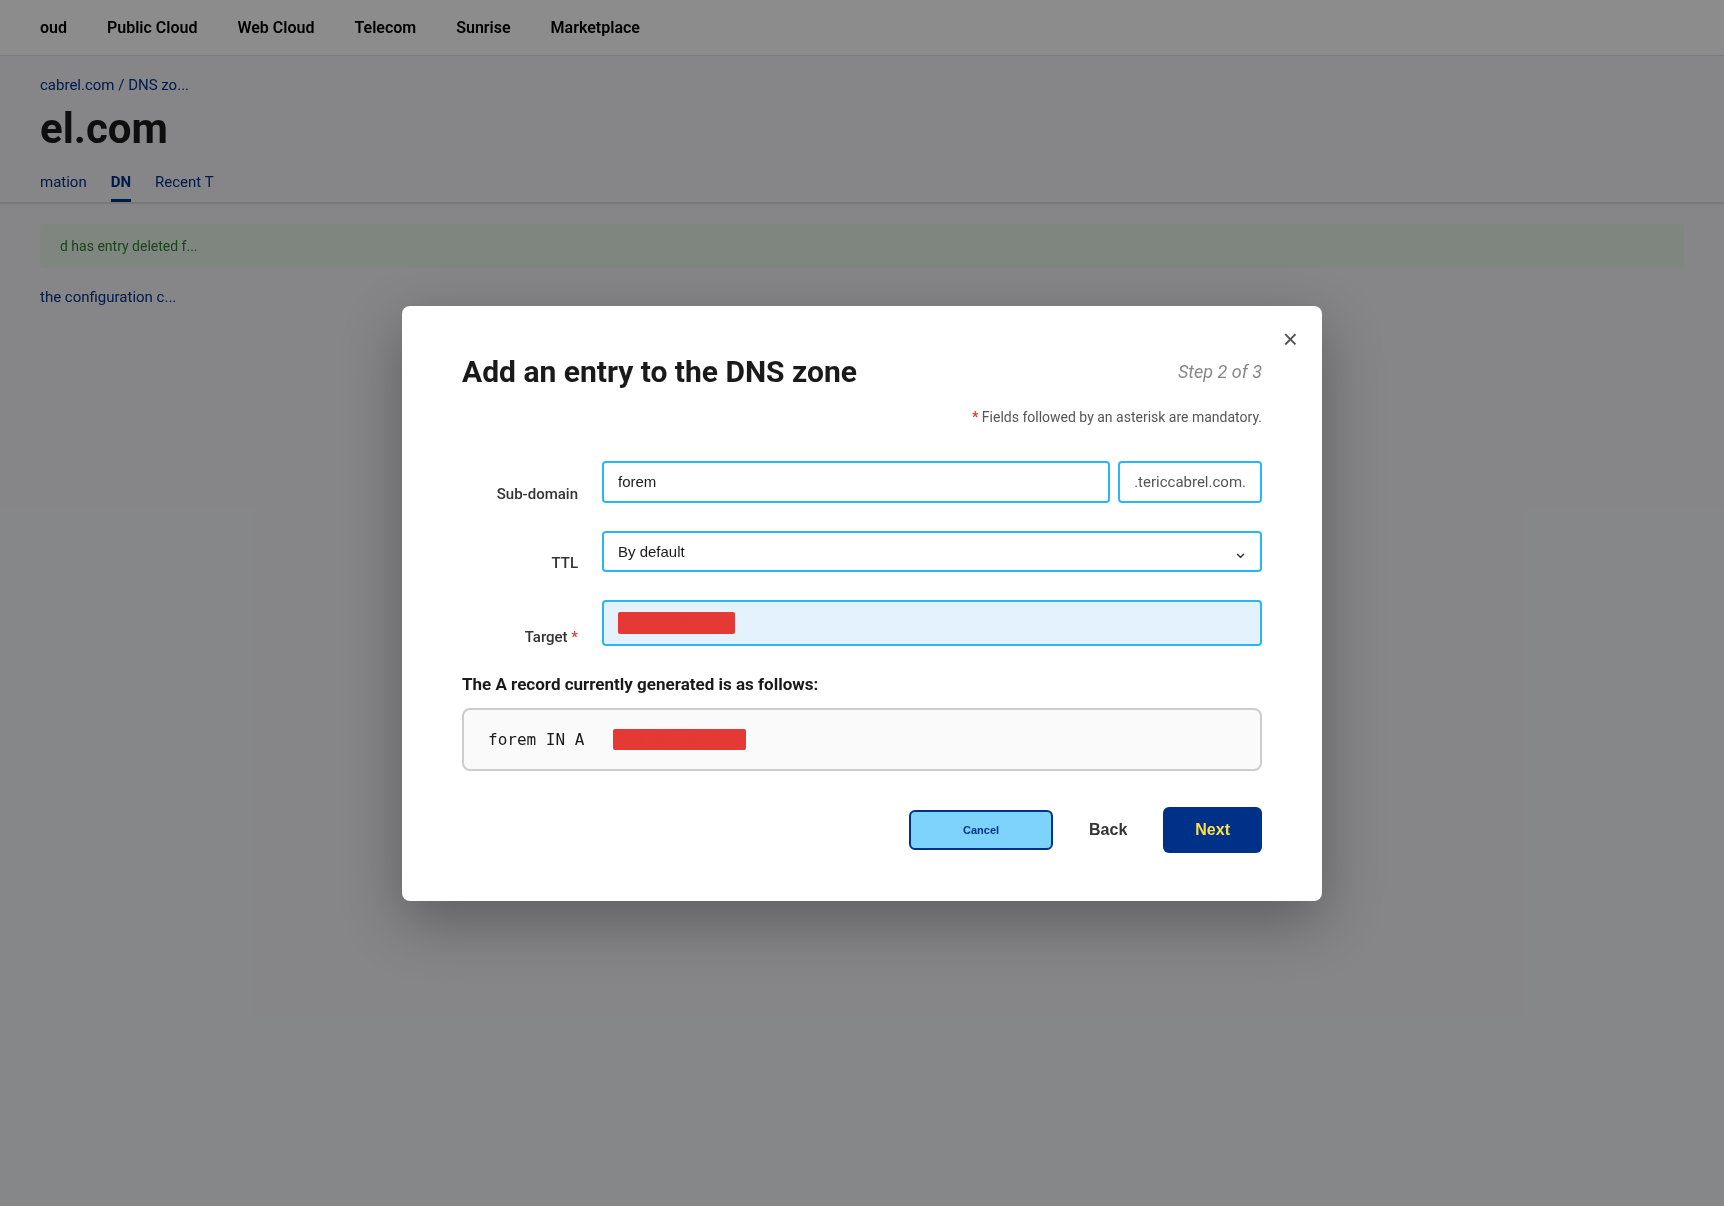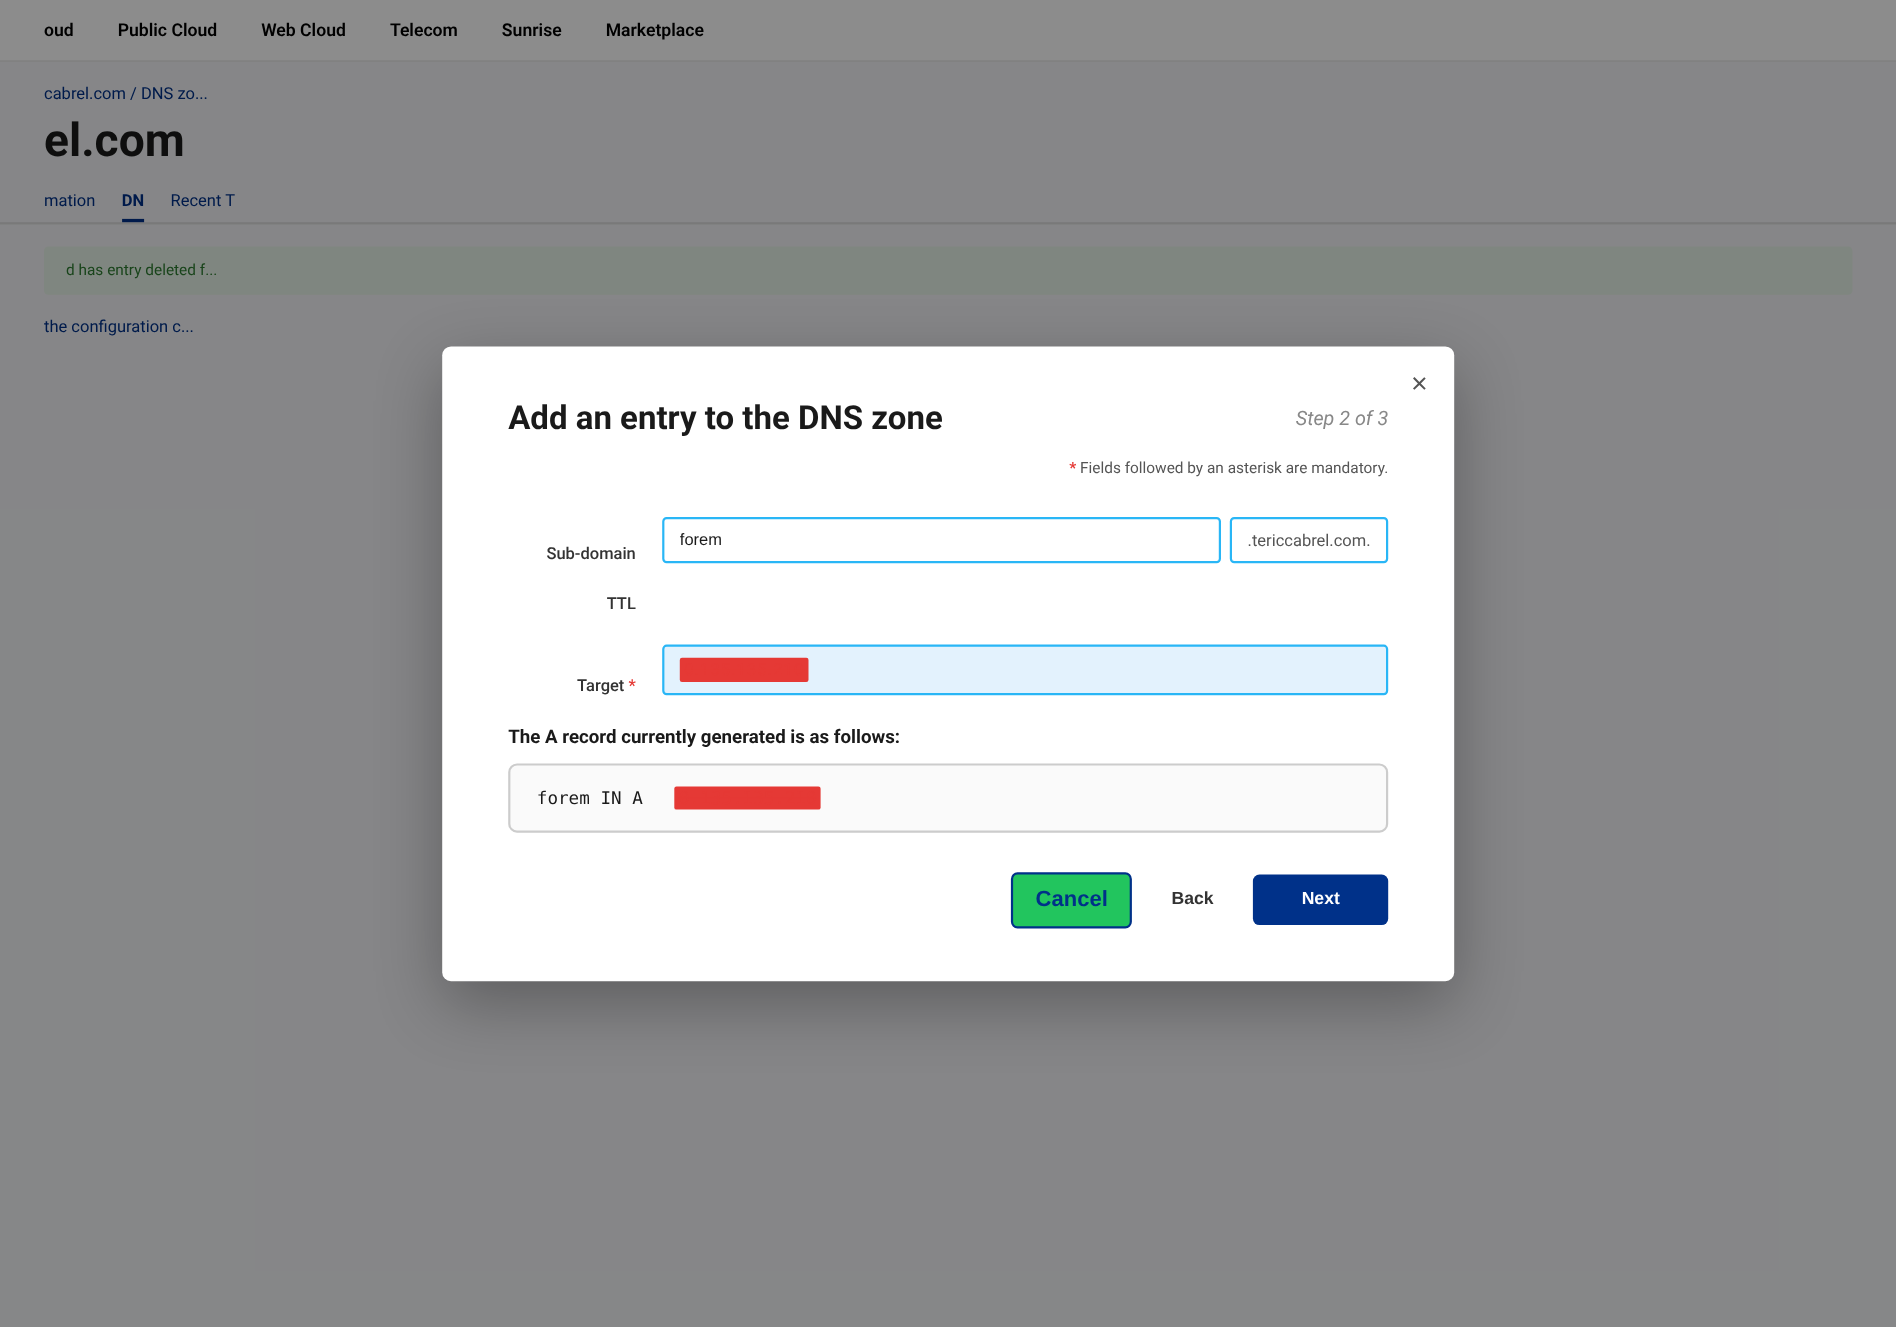--- a/index.html
+++ b/index.html
@@ -285,44 +285,44 @@
     .modal-footer {
       display: flex;
       justify-content: flex-end;
       gap: 20px;
       align-items: center;
     }
 
     .btn-cancel {
       border: 2px solid #003189;
       color: #003189;
-      background: #22c55e;
+      background: #7dd3fc;
       border-radius: 6px;
-      padding: 12px 20px;
-      font-size: 20px;
+      padding: 12px 52px;
+      font-size: 11px;
       font-weight: 600;
       cursor: pointer;
     }
 
     .btn-back {
       background: none;
       border: none;
       color: #333;
       font-size: 16px;
       font-weight: 600;
       cursor: pointer;
       padding: 12px 16px;
     }
 
     .btn-next {
       background: #003189;
-      color: #ffffff;
+      color: #fde047;
       border: none;
       border-radius: 6px;
-      padding: 14px 44px;
+      padding: 14px 32px;
       font-size: 16px;
       font-weight: 700;
       cursor: pointer;
     }
   </style>
 </head>
 <body>
 
 <div class="bg-page">
   <div class="bg-nav">
@@ -363,20 +363,30 @@
     <div class="form-row">
       <label class="form-label">Sub-domain</label>
       <div class="subdomain-group">
         <input class="subdomain-input" type="text" value="forem" style="">
         <div class="subdomain-suffix">.tericcabrel.com.</div>
       </div>
     </div>
 
     <div class="form-row">
       <label class="form-label">TTL</label>
+      <div class="ttl-wrapper">
+        <select>
+          <option selected="">By default</option>
+          <option>300</option>
+          <option>600</option>
+          <option>3600</option>
+          <option>86400</option>
+        </select>
+        <span class="ttl-chevron">⌄</span>
+      </div>
     </div>
 
     <div class="form-row">
       <label class="form-label">
         <span>Target</span>
         <span class="required"> *</span>
       </label>
       <div class="target-value-display">
         <span class="redacted-ip">0.135.135.210</span>
       </div>

